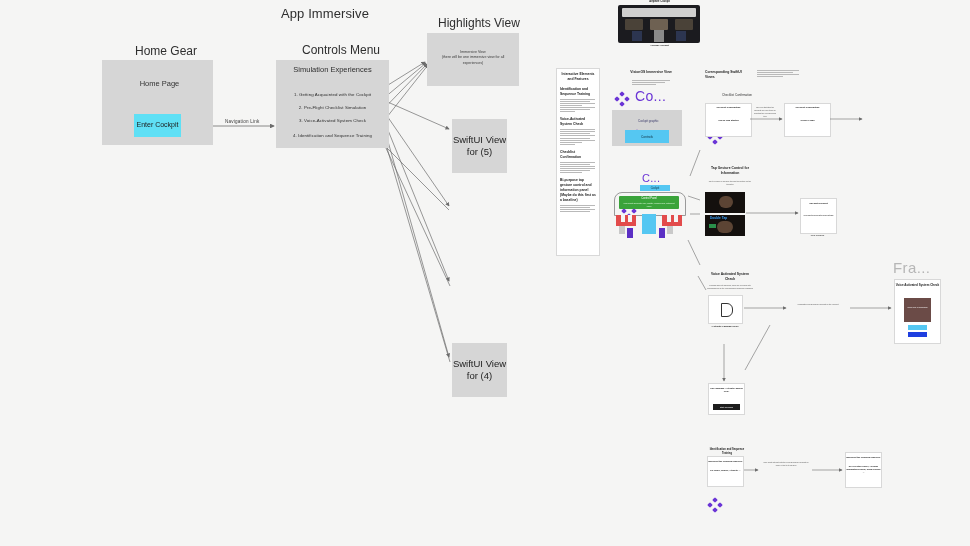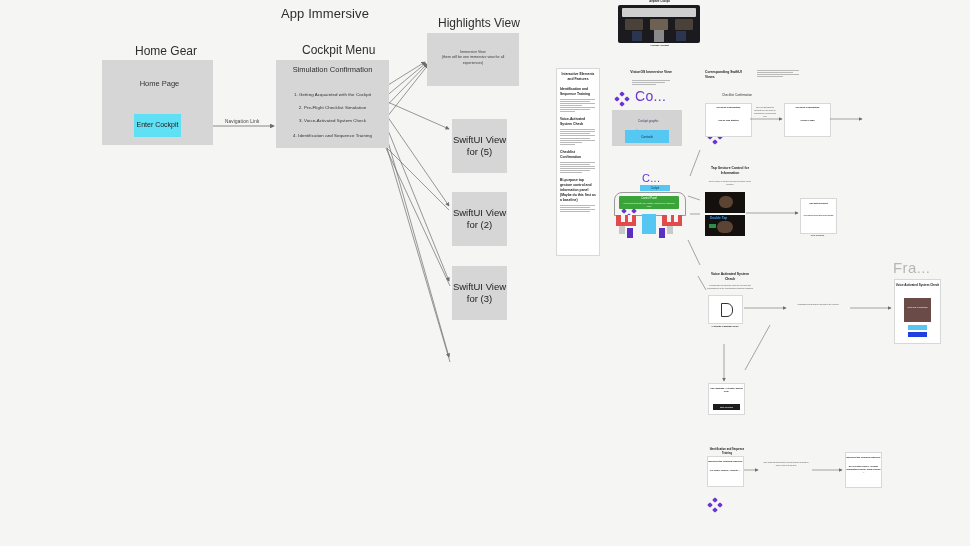--- a/index.html
+++ b/index.html
@@ -75,45 +75,44 @@
     <line x1="376" y1="99" x2="449" y2="357" stroke="#6d6d6d" stroke-width="0.7" marker-end="url(#ah)"></line>
     <line x1="383" y1="144" x2="449" y2="210" stroke="#6d6d6d" stroke-width="0.7"></line>
     <line x1="385" y1="146" x2="450" y2="286" stroke="#6d6d6d" stroke-width="0.7"></line>
     <line x1="387" y1="148" x2="450" y2="362" stroke="#6d6d6d" stroke-width="0.7"></line>
   </svg>
 
   <div class="abs big-title" style="left:281px;top:6px;">App Immersive</div>
 
   <div class="abs grp-title" style="left:135px;top:44px;">Home Gear</div>
 
-  <div class="abs grp-title" style="left:302px;top:43px;">Cockpit Menu</div>
+  <div class="abs grp-title" style="left:302px;top:43px;">Controls Menu</div>
 
   <div class="abs grp-title" style="left:438px;top:16px;">Highlights View</div>
 
   <div class="abs box" id="home-box"></div>
   <div class="abs" id="home-page-txt">Home Page</div>
   <div class="abs" id="enter-cockpit">Enter Cockpit</div>
   <div class="abs" id="nav-link-lbl">Navigation Link</div>
 
   <div class="abs box" id="cockpit-box"></div>
   <div class="abs" id="sim-exp">
-    <span>Simulation Confirmation</span>
+    <span>Simulation Experiences</span>
   </div>
   <div class="abs menu-item" style="top:92px;">1. Getting Acquainted with the Cockpit</div>
   <div class="abs menu-item" style="top:105px;">2. Pre-Flight Checklist Simulation</div>
   <div class="abs menu-item" style="top:118px;">3. Voice-Activated System Check</div>
   <div class="abs menu-item" style="top:133px;">4. Identification and Sequence Training</div>
 
   <div class="abs box" id="indiv-box"></div>
   <div class="abs" id="immersive-txt" style="white-space:pre-line;">Immersive View
 (there will be one immersive view for all experiences)</div>
 
   <div class="abs sw-box" style="top:119px;">SwiftUI View for (5)</div>
-  <div class="abs sw-box" style="top:192px;">SwiftUI View for (2)</div>
-  <div class="abs sw-box" style="top:266px;">SwiftUI View for (3)</div>
+  <div class="abs sw-box" style="top:343px;">SwiftUI View for (4)</div>
 
   <div class="abs" style="left:612px;top:0px;width:95px;height:52px;">
     <div class="tiny-h" style="font-size:2.6px;margin-bottom:1px;">Airplane Cockpit</div>
     <div style="position:relative;left:6px;width:82px;height:38px;background:#1b1b1f;border-radius:2px;">
       <div style="position:absolute;left:4px;top:3px;width:74px;height:9px;background:#cfcfcf;border-radius:1px;"></div>
       <div style="position:absolute;left:7px;top:14px;width:18px;height:11px;background:#4a4238;border-radius:1px;"></div>
       <div style="position:absolute;left:32px;top:14px;width:18px;height:11px;background:#6e6152;border-radius:1px;"></div>
       <div style="position:absolute;left:57px;top:14px;width:18px;height:11px;background:#4a4238;border-radius:1px;"></div>
       <div style="position:absolute;left:14px;top:26px;width:10px;height:10px;background:#2c3550;"></div>
       <div style="position:absolute;left:58px;top:26px;width:10px;height:10px;background:#2c3550;"></div>

